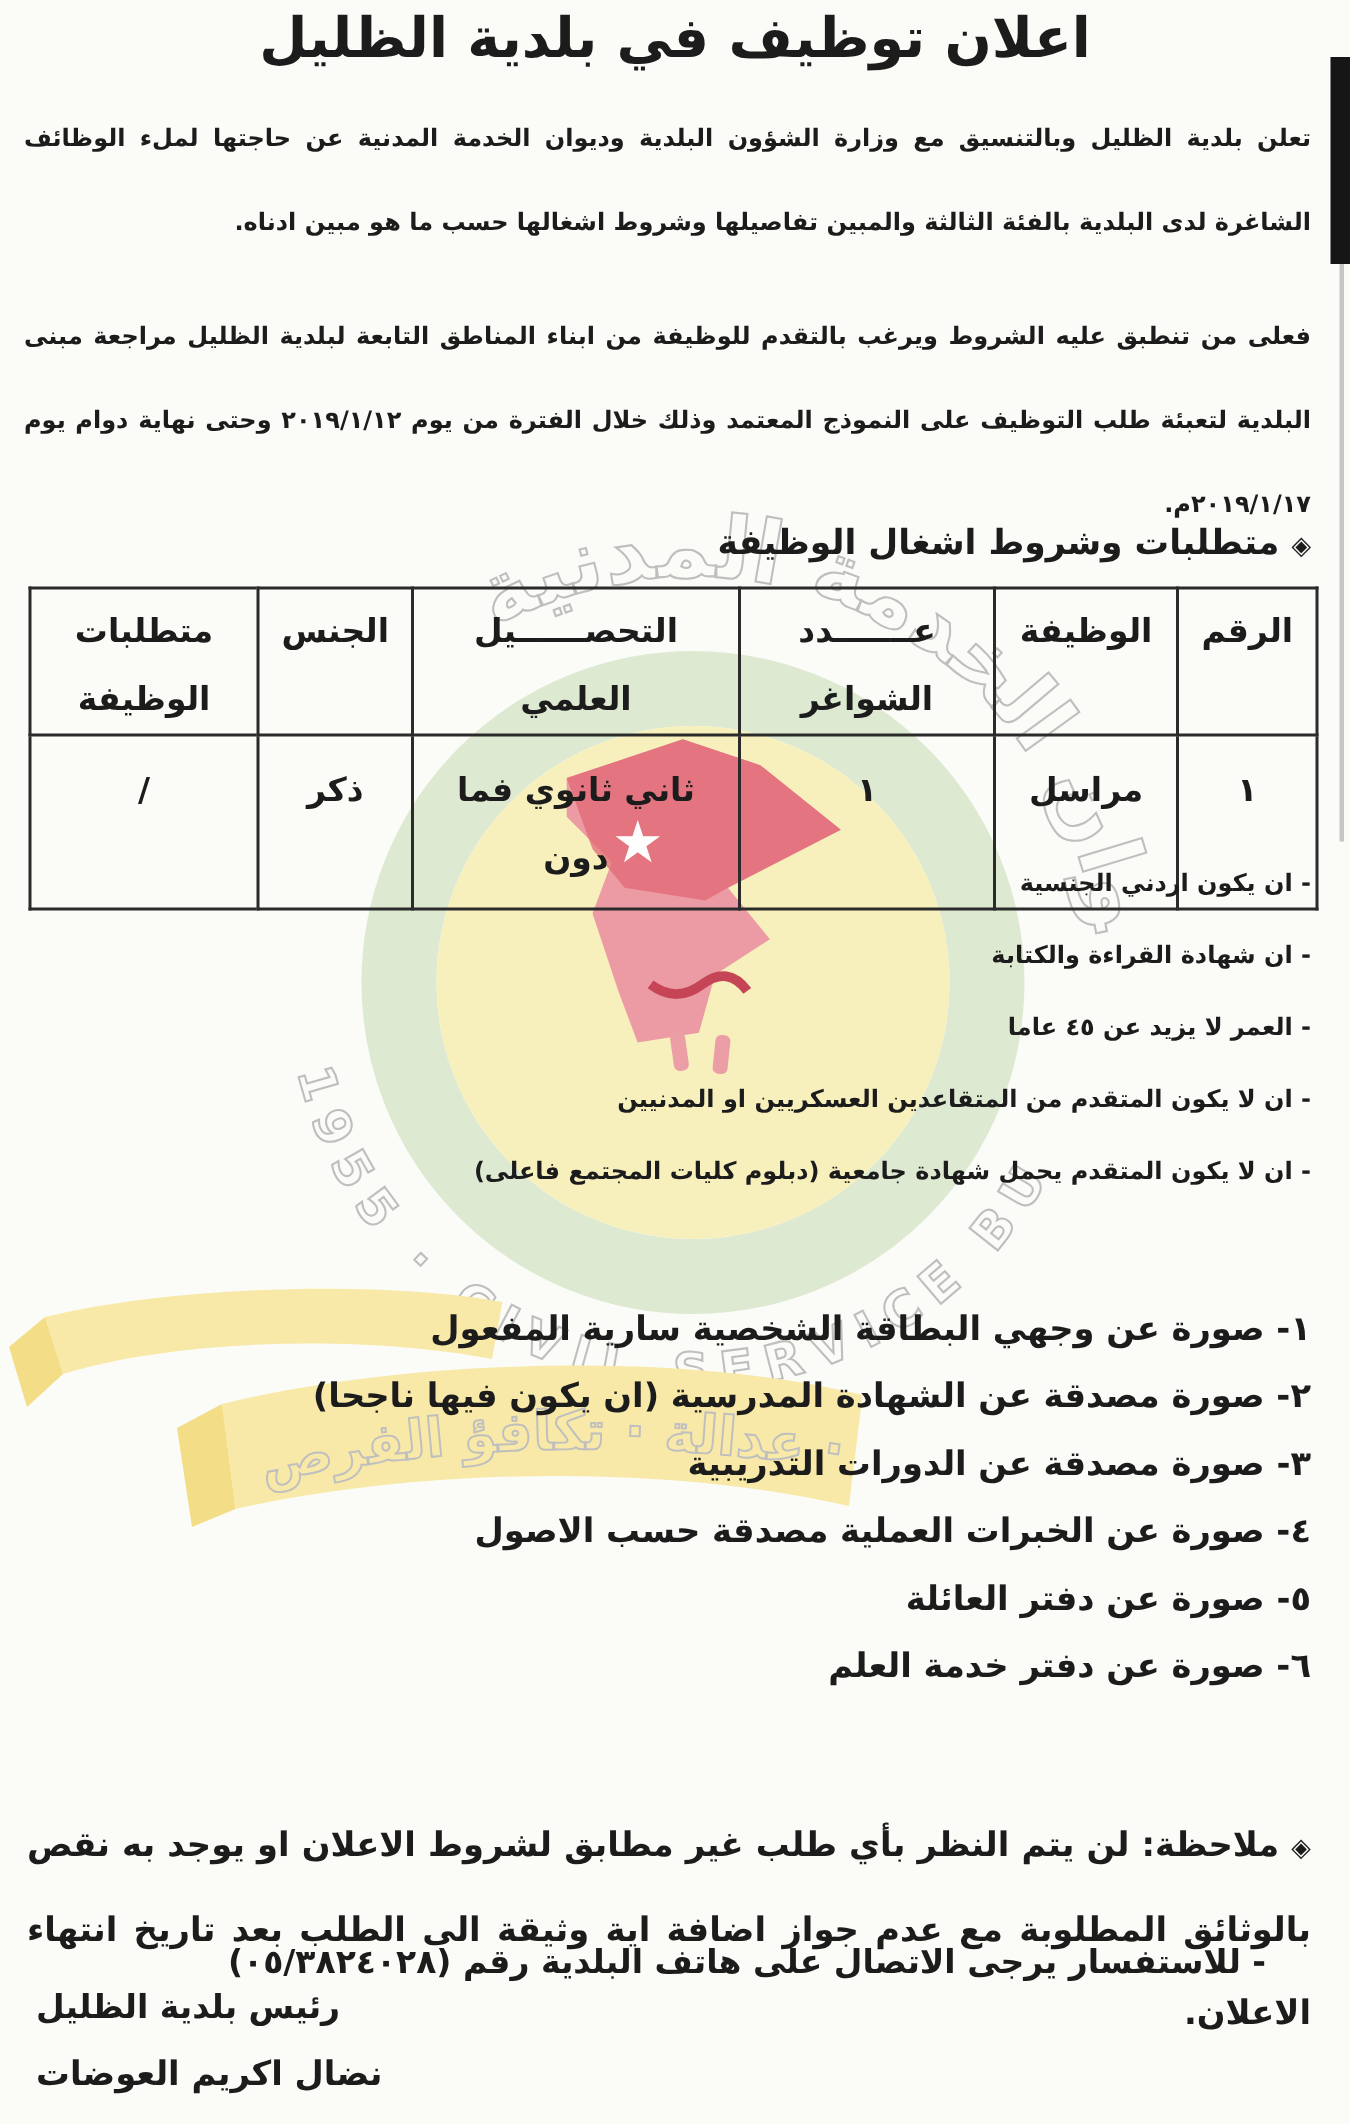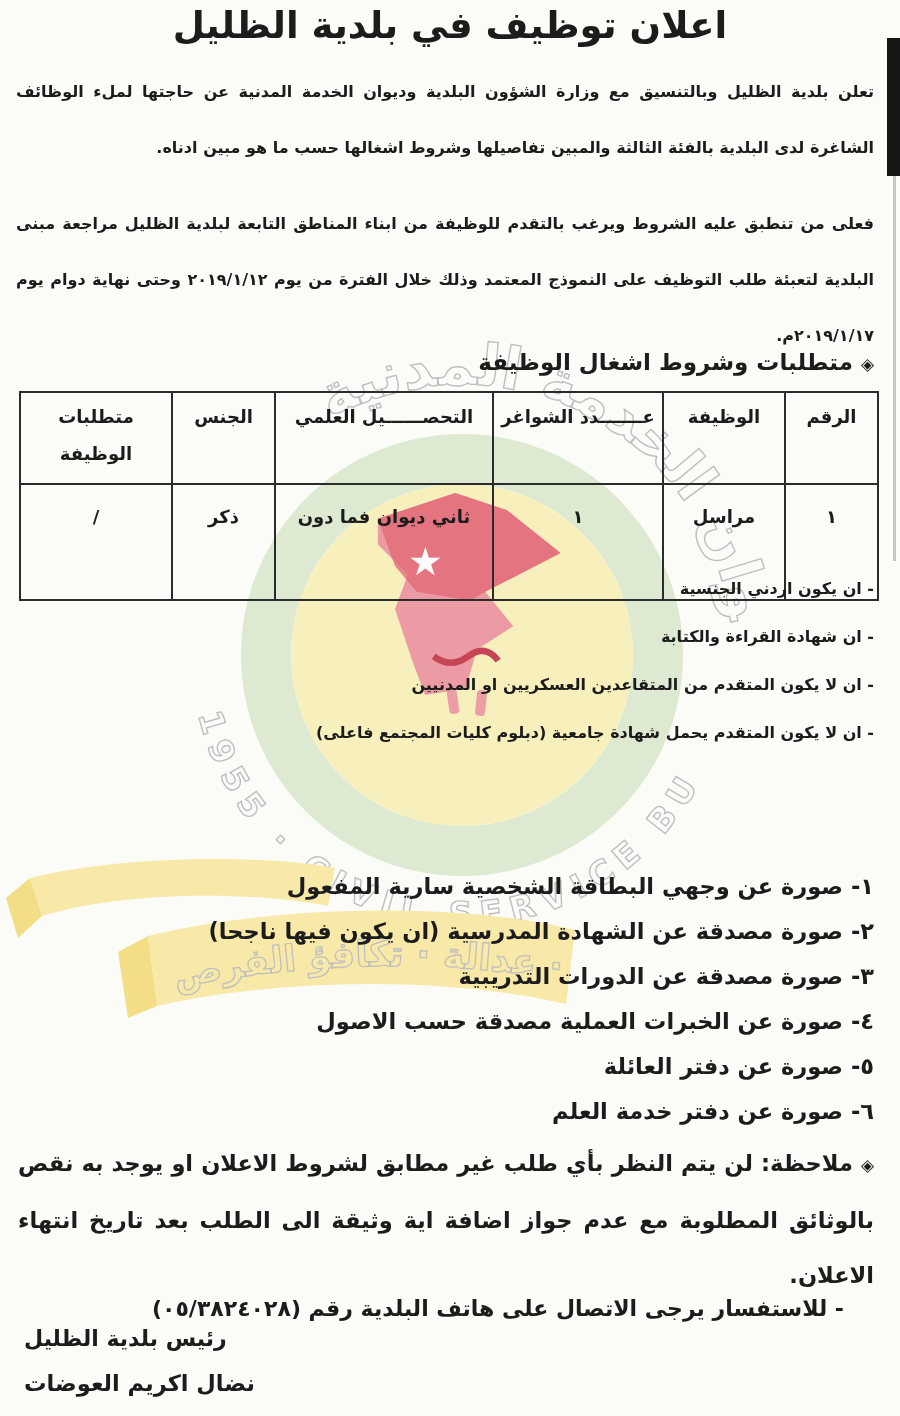--- a/index.html
+++ b/index.html
@@ -16,30 +16,30 @@
   .para{right:26px;left:16px;font-size:16px;line-height:56px;text-align:justify;}
   #intro-para{top:64px;}
   #apply-para{top:196px;}
   .section-heading{font-size:23px;}
   #req-heading{top:349px;right:26px;}
   #docs-heading{top:831px;right:26px;}
   .bullet{font-size:17px;letter-spacing:2px;}
   #table-wrap{top:391px;right:21px;}
   table{border-collapse:collapse;table-layout:fixed;direction:rtl;}
   th,td{border:2px solid #2b2b2b;text-align:center;vertical-align:top;
-        font-size:18px;line-height:2.05;font-weight:bold;padding:6px 4px 0 4px;
+        font-size:22px;line-height:2.05;font-weight:bold;padding:6px 4px 0 4px;
         overflow:hidden;}
   th{height:84px;}
   td{height:100px;padding-top:14px;}
   ul.plain{list-style:none;margin:0;padding:0;}
   #conditions-list{top:575px;right:26px;left:18px;font-size:16px;text-align:right;}
   #conditions-list li{margin-bottom:20px;line-height:28px;}
   #documents-list{top:872px;right:26px;left:18px;font-size:22.5px;}
   #documents-list li{margin-bottom:17px;line-height:28px;}
-  #note-para{top:1136px;right:26px;left:18px;font-size:22.5px;line-height:55px;text-align:justify;}
+  #note-para{top:1203px;right:26px;left:18px;font-size:22.5px;line-height:55px;text-align:justify;}
   #inquiry-line{top:1284px;right:56px;font-size:22px;margin-top:12px;}
   #sig-title{top:1326px;left:24px;font-size:22px;}
   #sig-name{top:1370px;left:24px;font-size:22.5px;}
   #scan-bar{position:absolute;right:0;top:38px;width:13px;height:138px;background:#161616;z-index:2;}
   #scan-line{position:absolute;right:4px;top:176px;width:3px;height:385px;background:#9a9a9a;opacity:.55;z-index:2;}
   svg text{font-family:"DejaVu Sans",sans-serif;font-weight:bold;}
 </style>
 </head>
 <body>
 
@@ -115,32 +115,33 @@
         <th>الوظيفة</th>
         <th>عـــــــدد الشواغر</th>
         <th>التحصــــــيل العلمي</th>
         <th>الجنس</th>
         <th>متطلبات الوظيفة</th>
       </tr>
       <tr>
         <td>١</td>
         <td>مراسل</td>
         <td>١</td>
-        <td>ثاني ديوان فما دون</td>
+        <td>ثاني ثانوي فما دون</td>
         <td>ذكر</td>
         <td>/</td>
       </tr>
     </tbody>
       </table>
   </div>
 
   <div id="conditions-list">
     <ul class="plain">
       <li>- ان يكون اردني الجنسية</li>
       <li>- ان شهادة القراءة والكتابة</li>
+      <li>- العمر لا يزيد عن ٤٥ عاما</li>
       <li>- ان لا يكون المتقدم من المتقاعدين العسكريين او المدنيين</li>
       <li>- ان لا يكون المتقدم يحمل شهادة جامعية (دبلوم كليات المجتمع فاعلى)</li>
     </ul>
   </div>
 
 
   <div id="documents-list">
     <ul class="plain">
       <li>١- صورة عن وجهي البطاقة الشخصية سارية المفعول</li>
       <li>٢- صورة مصدقة عن الشهادة المدرسية (ان يكون فيها ناجحا)</li>

